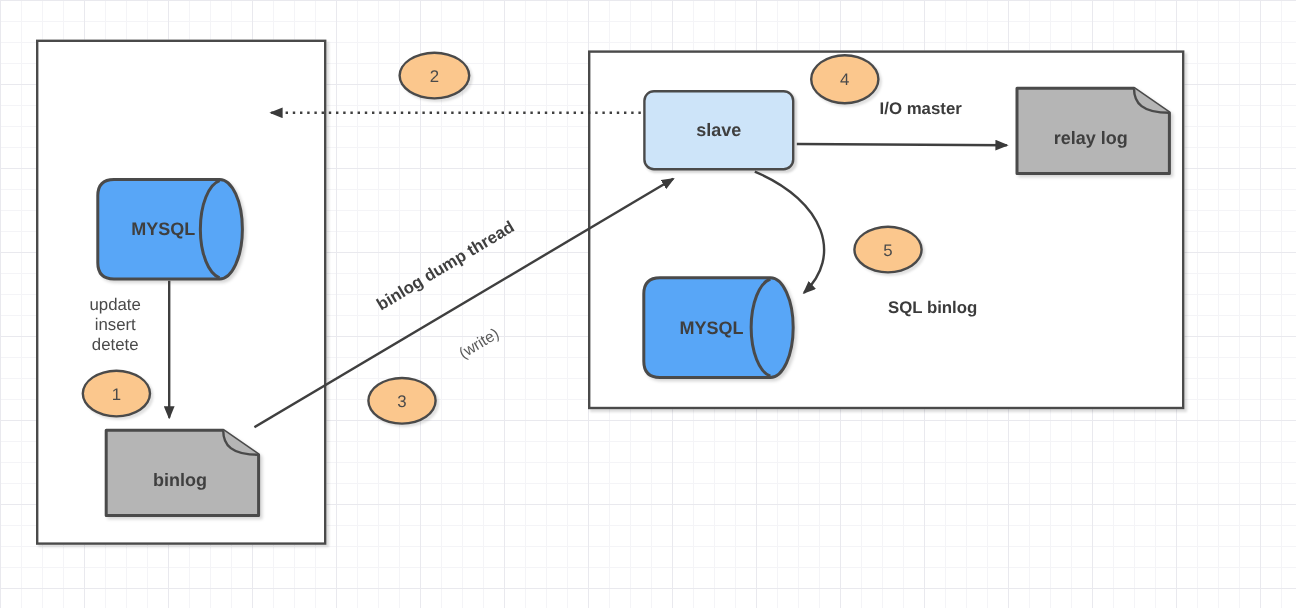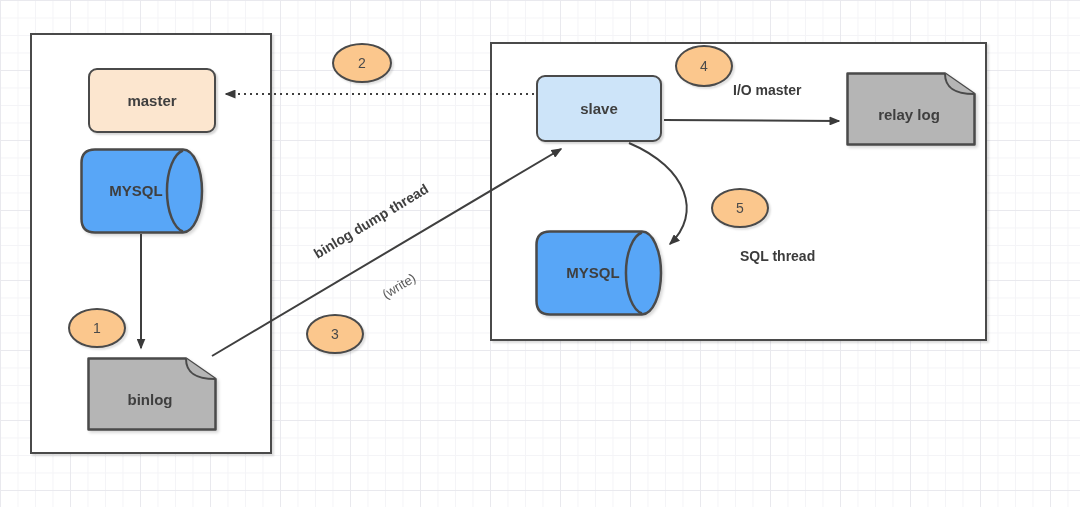--- a/index.html
+++ b/index.html
@@ -82,30 +82,32 @@
   .arrowhead { fill:#3a3a3a; }
 </style>
 </head>
 <body>
 
 <div class="canvas">
 
   <div class="group-box" id="left-group"></div>
   <div class="group-box" id="right-group"></div>
 
-  <div class="node" id="master-node">
-    <span>master</span>
-  </div>
 
   <svg class="shape-svg" id="left-db" width="124" height="86" viewBox="0 0 124 86">
     <path class="cyl-body" d="M 15,1.5 L 103,1.5 A 19 41.5 0 0 1 103,84.5 L 15,84.5 Q 1.5,84.5 1.5,71 L 1.5,15 Q 1.5,1.5 15,1.5 Z"></path>
     <path class="cyl-inner" d="M 103,2.5 A 19 41 0 0 0 103,83.5"></path>
     <text class="shape-label" x="56" y="48">MYSQL</text>
   </svg>
 
+  <div class="ops-block">
+    <span>update</span>
+    <span>insert</span>
+    <span>detete</span>
+  </div>
 
   <svg class="shape-svg" id="binlog-doc" width="130" height="74" viewBox="0 0 130 74">
     <path class="doc-body" d="M 1.5,1.5 L 99,1.5 L 128.5,22 L 128.5,72.5 L 1.5,72.5 Z"></path>
     <path class="doc-fold" d="M 99,1.5 C 99,14 106,22 128.5,22"></path>
     <text class="shape-label" x="63" y="48">binlog</text>
   </svg>
 
   <div class="node" id="slave-node">
     <span>slave</span>
   </div>
@@ -134,21 +136,21 @@
   <div class="badge" id="badge-4">
     <span>4</span>
   </div>
   <div class="badge" id="badge-5">
     <span>5</span>
   </div>
 
   <div class="rot-label" id="dump-label">binlog dump thread</div>
   <div class="rot-label" id="write-label">(write)</div>
   <div class="thread-label" id="io-thread-label">I/O master</div>
-  <div class="thread-label" id="sql-thread-label">SQL thread</div>
+  <div class="thread-label" id="sql-thread-label">SQL binlog</div>
 
   <svg id="wires" width="1080" height="507" viewBox="0 0 1080 507">
     <defs>
       <marker id="arrow" markerWidth="11" markerHeight="9" refX="9.5" refY="4.5" orient="auto" markerUnits="userSpaceOnUse">
         <path class="arrowhead" d="M0,0 L11,4.5 L0,9 Z"></path>
       </marker>
     </defs>
     <path class="wire" d="M 141,234 L 141,348" marker-end="url(#arrow)"></path>
     <path class="wire wire-dotted" d="M 534,94 L 226,94" marker-end="url(#arrow)"></path>
     <path class="wire" d="M 212,356 L 561,149" marker-end="url(#arrow)"></path>

